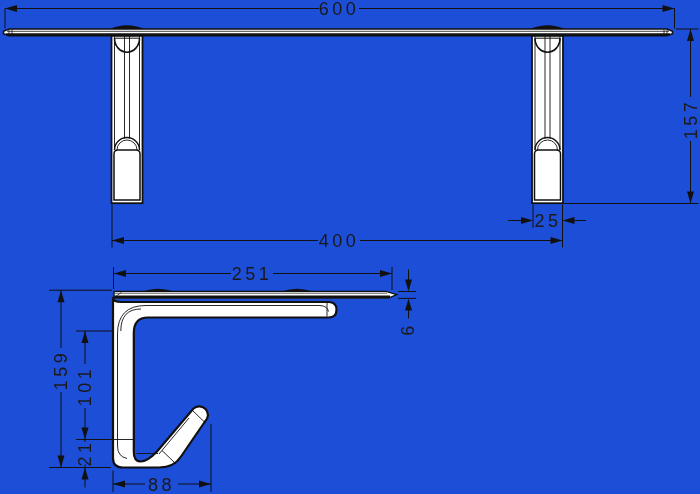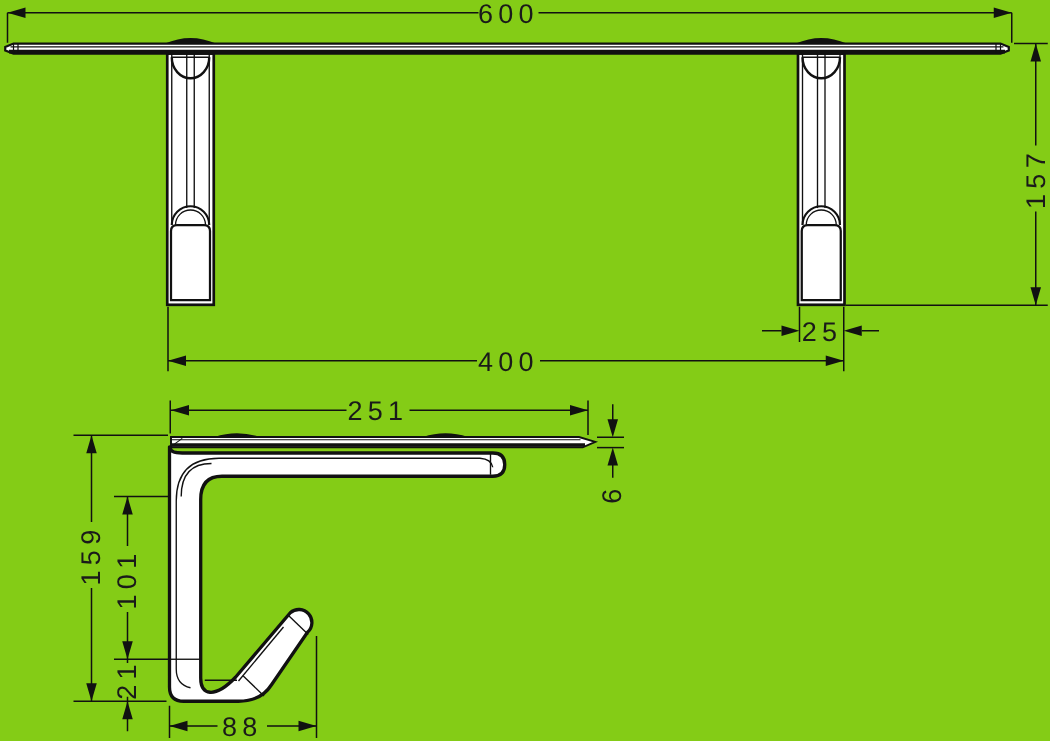--- a/index.html
+++ b/index.html
@@ -1,16 +1,16 @@
 <!DOCTYPE html>
 <html><head>
 <meta charset="utf-8">
 <style>
   html,body{margin:0;padding:0;background:#fff;}
-  .stage{width:700px;height:494px;background:#84cc16;position:relative;overflow:hidden;}
+  .stage{width:700px;height:494px;background:#1d4ed8;position:relative;overflow:hidden;}
   svg{display:block;}
   .dimtxt{
     font-family:"Liberation Sans","DejaVu Sans",sans-serif;
     font-size:18px;
     letter-spacing:3.5px;
     fill:#1a1a1a;
     font-weight:400;
   }
   .obj{stroke:#111;fill:#fff;}
   .dim{stroke:#111;stroke-width:1;fill:none;}

